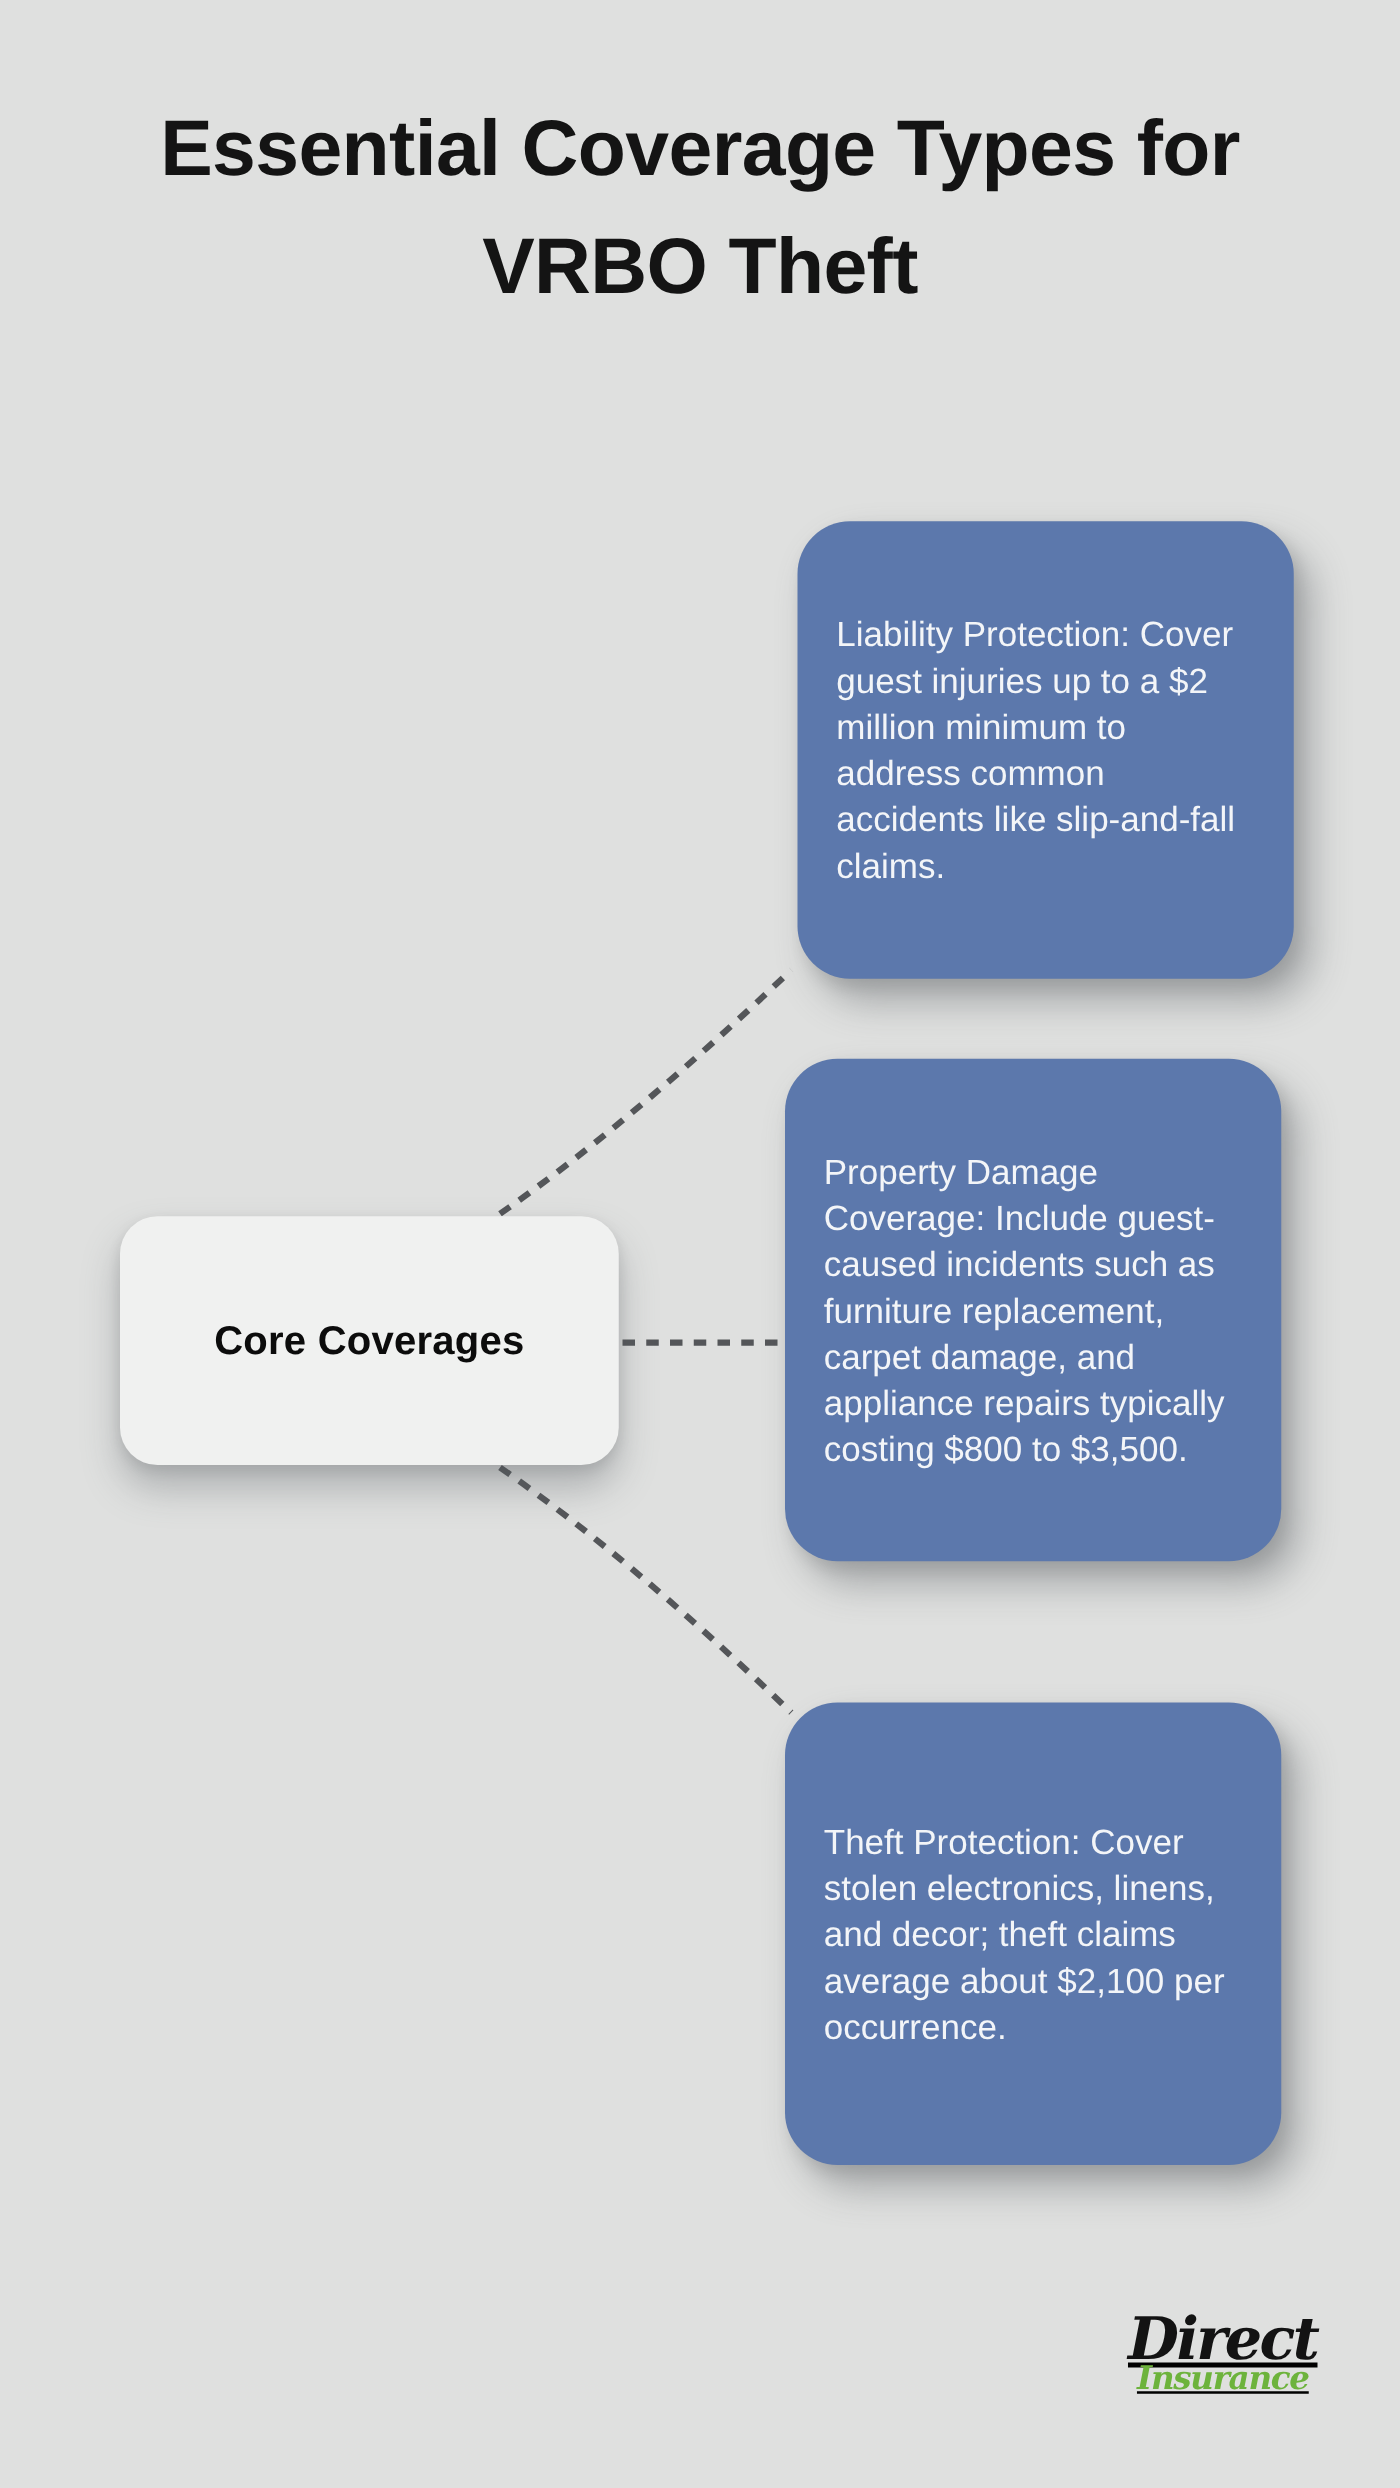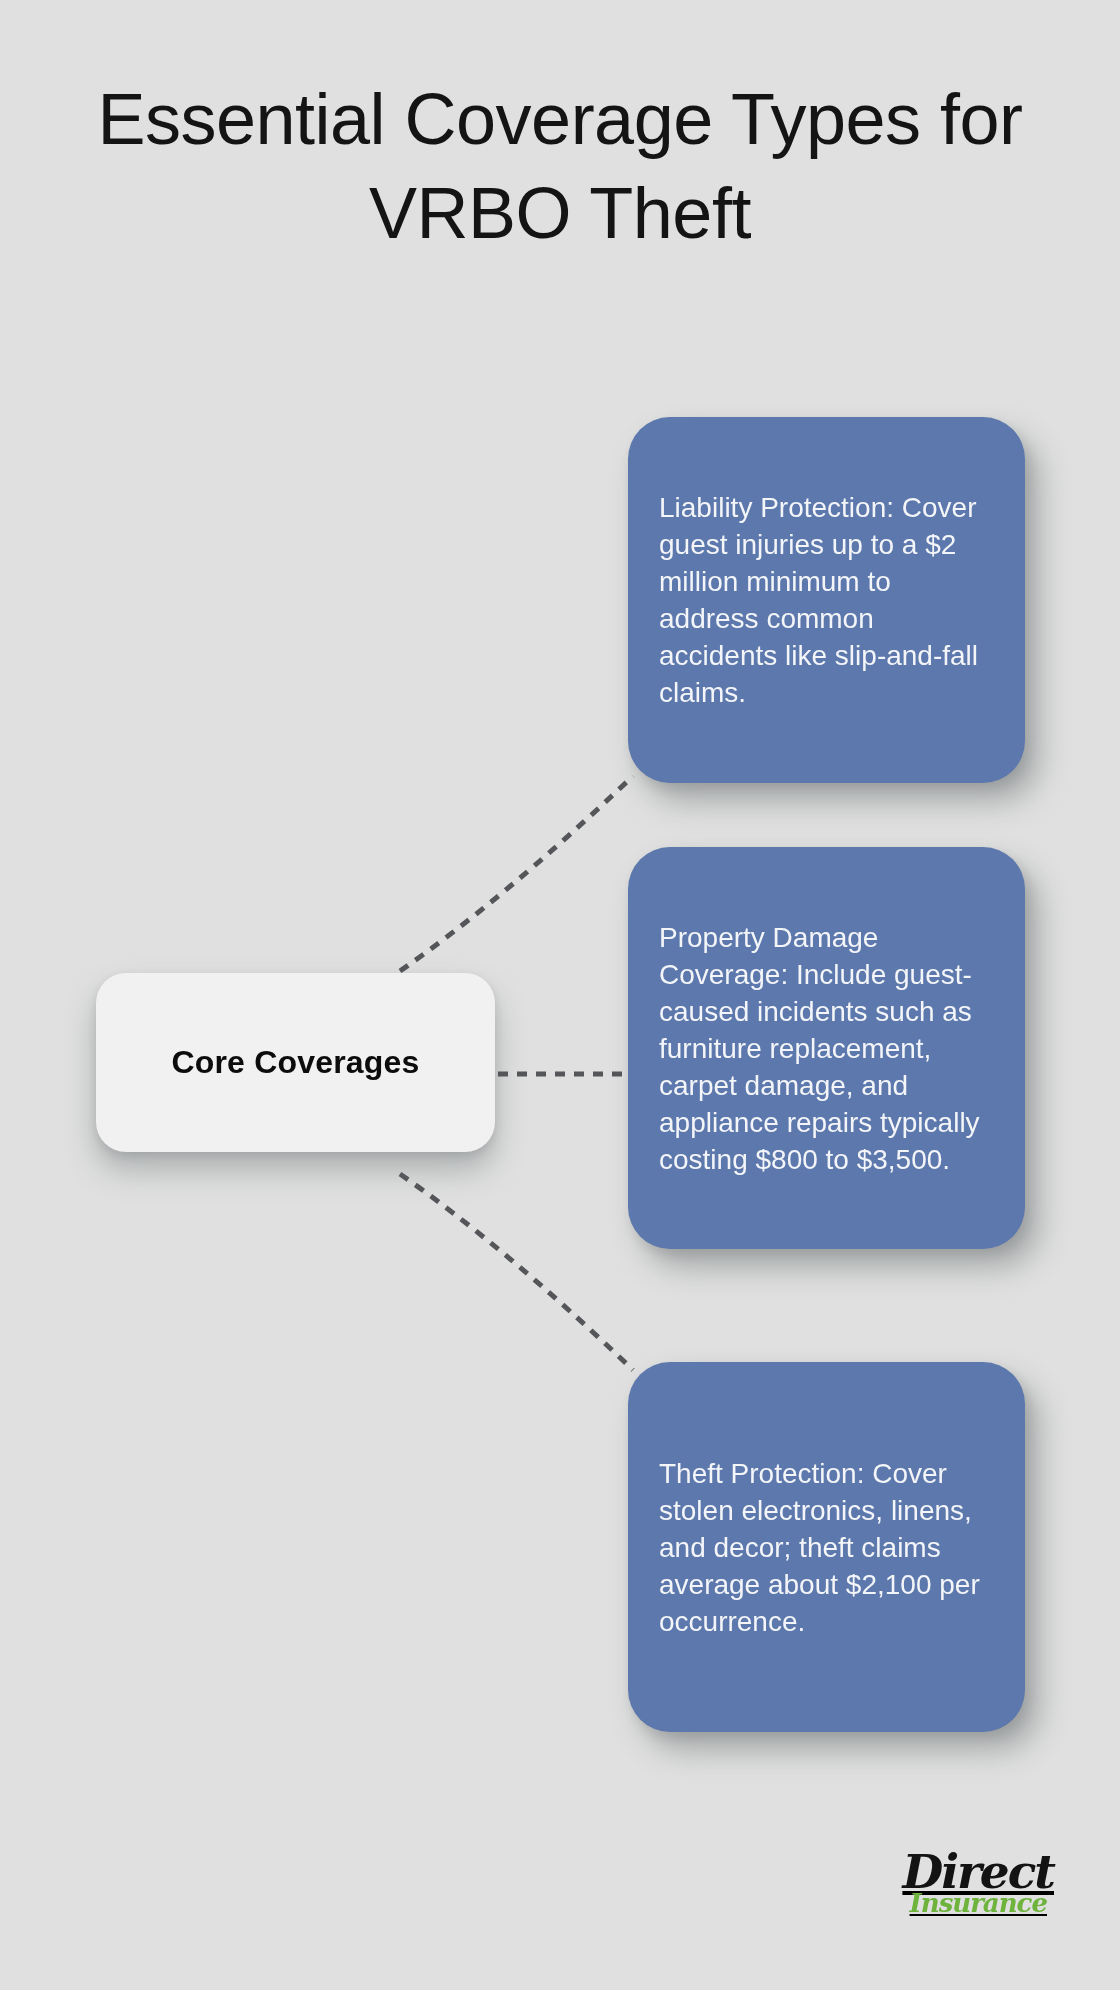--- a/index.html
+++ b/index.html
@@ -18,38 +18,38 @@
     position:relative;
     width:1120px;height:1990px;
     background:var(--background);
     overflow:hidden;
     font-family:"Liberation Sans", sans-serif;
   }
   .title{
     position:absolute;
     left:0;top:72px;width:1120px;
     text-align:center;
-    font-size:72px;
-    font-weight:400;
+    font-size:63px;
+    font-weight:700;
     line-height:94px;
     color:var(--title_black);
     letter-spacing:-0.5px;
   }
   .connectors{
     position:absolute;left:0;top:0;width:1120px;height:1990px;
   }
   .connector{
     fill:none;
     stroke:var(--connector_gray);
     stroke-width:5;
     stroke-dasharray:10 9;
   }
   .root-node{
     position:absolute;
-    left:96px;top:973px;width:399px;height:179px;
+    left:96px;top:973px;width:399px;height:199px;
     background:var(--node_fill);
     border-radius:30px;
     box-shadow:0 18px 30px rgba(95,100,105,0.38), 0 4px 10px rgba(0,0,0,0.10);
     display:flex;align-items:center;justify-content:center;
   }
   .root-node .label{
     font-size:32px;font-weight:700;color:#0c0c0c;letter-spacing:0.2px;
   }
   .card{
     position:absolute;
@@ -59,21 +59,21 @@
     box-shadow:14px 18px 30px rgba(95,100,105,0.45), 4px 6px 12px rgba(0,0,0,0.10);
     display:flex;align-items:center;
     padding:30px 28px 30px 31px;
   }
   .card .card-text{
     color:var(--card_text);
     font-size:28px;
     line-height:37px;
     font-weight:400;
   }
-  .card-1{top:417px;height:366px;}
+  .card-1{top:417px;height:366px;margin-left:10px;}
   .card-2{top:847px;height:402px;}
   .card-3{top:1362px;height:370px;}
   .logo{
     position:absolute;
     right:66px;top:1848px;
     text-align:right;
     line-height:1;
     text-decoration:underline;
   }
   .logo-primary{

